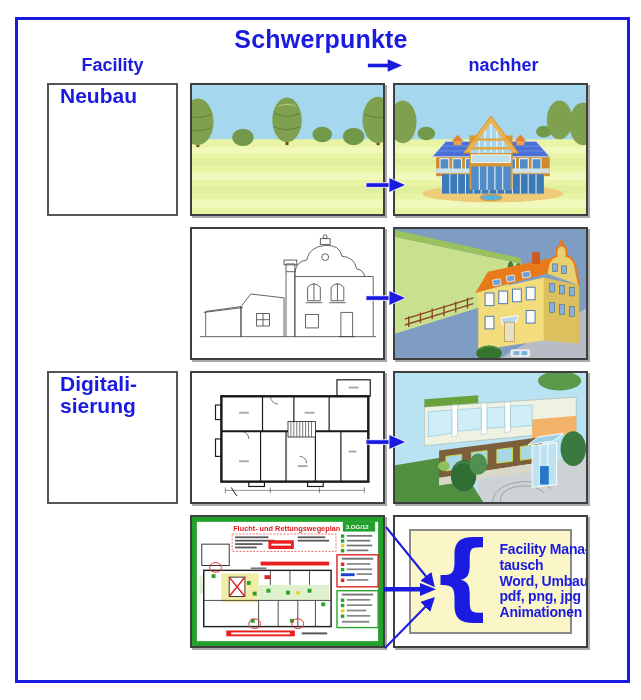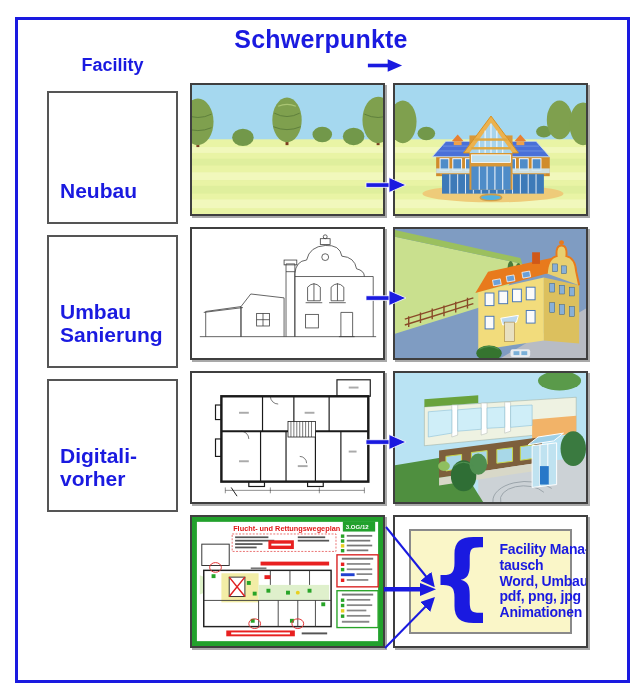--- a/index.html
+++ b/index.html
@@ -7,23 +7,23 @@
          font-family:"Liberation Sans",sans-serif;}
   .frame{position:absolute;left:15px;top:17px;width:609px;height:660px;border:3px solid #1a1ae0;}
   .title{position:absolute;left:15px;top:25px;width:612px;text-align:center;
          font-size:25px;font-weight:bold;color:#1a1ae0;letter-spacing:.2px;}
   .colhead{position:absolute;top:55px;font-size:18px;font-weight:bold;color:#1a1ae0;text-align:center;}
   .ch-service{left:47px;width:131px;}
   .ch-before{left:190px;width:195px;}
   .ch-after{left:393px;width:195px;padding-left:26px;box-sizing:border-box;}
   .header-arrow{position:absolute;left:367px;top:58px;width:36px;height:15px;}
   .row{position:absolute;left:0;width:641px;height:133px;}
-  .label-box{position:absolute;left:47px;top:8px;width:131px;height:133px;box-sizing:border-box;
-             border:2px solid #555;background:#fff;display:flex;align-items:flex-end;
-             padding-left:11px;padding-bottom:20px;}
+  .label-box{position:absolute;left:47px;top:0;width:131px;height:133px;box-sizing:border-box;
+             border:2px solid #555;background:#fff;display:flex;align-items:flex-start;
+             padding-left:11px;padding-bottom:12px;}
   .label-box span{font-size:21px;font-weight:bold;color:#1a1ae0;line-height:1.07;white-space:pre-line;}
   .img-box{position:absolute;top:0;width:195px;height:133px;box-sizing:border-box;border:2px solid #3f3f3f;
            background:#fff;box-shadow:2px 2px 0 #a9a9a9;overflow:hidden;text-decoration:underline;}
   .img-before{left:190px;}
   .img-after{left:393px;}
   .img-box svg{display:block;width:100%;height:100%;}
   .row-arrow{position:absolute;left:365px;width:42px;height:18px;z-index:6;}
   .arrow-r1{top:93px;} .arrow-r23{top:62px;}
   .bim-overlay{position:absolute;left:340px;top:515px;width:130px;height:148px;z-index:7;pointer-events:none;}
   .panel{position:absolute;left:14px;top:12px;right:14px;bottom:12px;background:#faf6c8;
@@ -38,20 +38,21 @@
 
 <div class="stage">
   <div class="frame"></div>
   <div class="title">Schwerpunkte</div>
 
   <div class="colhead ch-service">Facility</div>
   <svg class="header-arrow" viewBox="0 0 40 16">
     <rect x="1" y="6" width="25" height="4" fill="#1a1ae0"></rect>
     <polygon points="23,1 39,8 23,15" fill="#1a1ae0"></polygon>
   </svg>
+  <div class="colhead ch-after">nachher</div>
 
   <div class="row" style="top:83px">
     <div class="label-box">
       <span>Neubau</span>
     </div>
     <div class="img-box img-before">
       <svg viewBox="0 0 195 133" preserveAspectRatio="none">
         <rect width="195" height="58" fill="#a5d8ef"></rect>
         <rect y="56" width="195" height="77" fill="#e9f4a5"></rect>
         <rect y="64" width="195" height="6" fill="#f3f9c2" opacity=".8"></rect>
@@ -130,24 +131,20 @@
           <rect x="78" y="72" width="40" height="8" fill="#bfe0ee" stroke="#fff" stroke-width=".8"></rect>
           <rect x="78" y="84" width="40" height="24" fill="#4f8cc8"></rect>
           <path d="M86,84 V108 M94,84 V108 M102,84 V108 M110,84 V108" stroke="#fff" stroke-width="1"></path>
           <ellipse cx="98" cy="116" rx="11" ry="3.2" fill="#52b2e2" stroke="#cf9f4a" stroke-width="1.5"></ellipse>
         </g>
       </svg>
     </div>
   </div>
 
   <div class="row" style="top:227px">
-    <div class="label-box">
-      <span>Umbau
-Sanierung</span>
-    </div>
     <div class="img-box img-before">
       <svg viewBox="0 0 195 133" preserveAspectRatio="none">
         <rect width="195" height="133" fill="#fff"></rect>
         <g stroke="#3a3a3a" stroke-width=".8" fill="none">
           <path d="M8,111 H188"></path>
           <path d="M14,111 V85 L50,80 V111"></path>
           <path d="M12,86 L52,81"></path>
           <path d="M50,111 V80 L60,67 L94,71 V111"></path>
           <rect x="66" y="87" width="13" height="13"></rect>
           <path d="M72.5,87 V100 M66,93.5 H79"></path>
@@ -226,21 +223,21 @@
         <rect x="118" y="124" width="20" height="8" rx="2" fill="#e8ecf0"></rect>
         <rect x="121" y="126" width="6" height="4" fill="#7ab0d8"></rect>
           <rect x="129" y="126" width="6" height="4" fill="#7ab0d8"></rect>
       </svg>
     </div>
   </div>
 
   <div class="row" style="top:371px">
     <div class="label-box">
       <span>Digitali-
-vorher</span>
+sierung</span>
     </div>
     <div class="img-box img-before">
       <svg viewBox="0 0 195 133" preserveAspectRatio="none">
         <rect width="195" height="133" fill="#fff"></rect>
         <g stroke="#1a1a1a" fill="none">
           <rect x="30" y="24" width="150" height="88" stroke-width="2.5"></rect>
           <rect x="148" y="7" width="34" height="17" stroke-width="1.2"></rect>
           <rect x="24" y="33" width="6" height="15" stroke-width="1.2"></rect>
           <rect x="24" y="68" width="6" height="18" stroke-width="1.2"></rect>
           <rect x="58" y="112" width="16" height="5" stroke-width="1.2"></rect>

